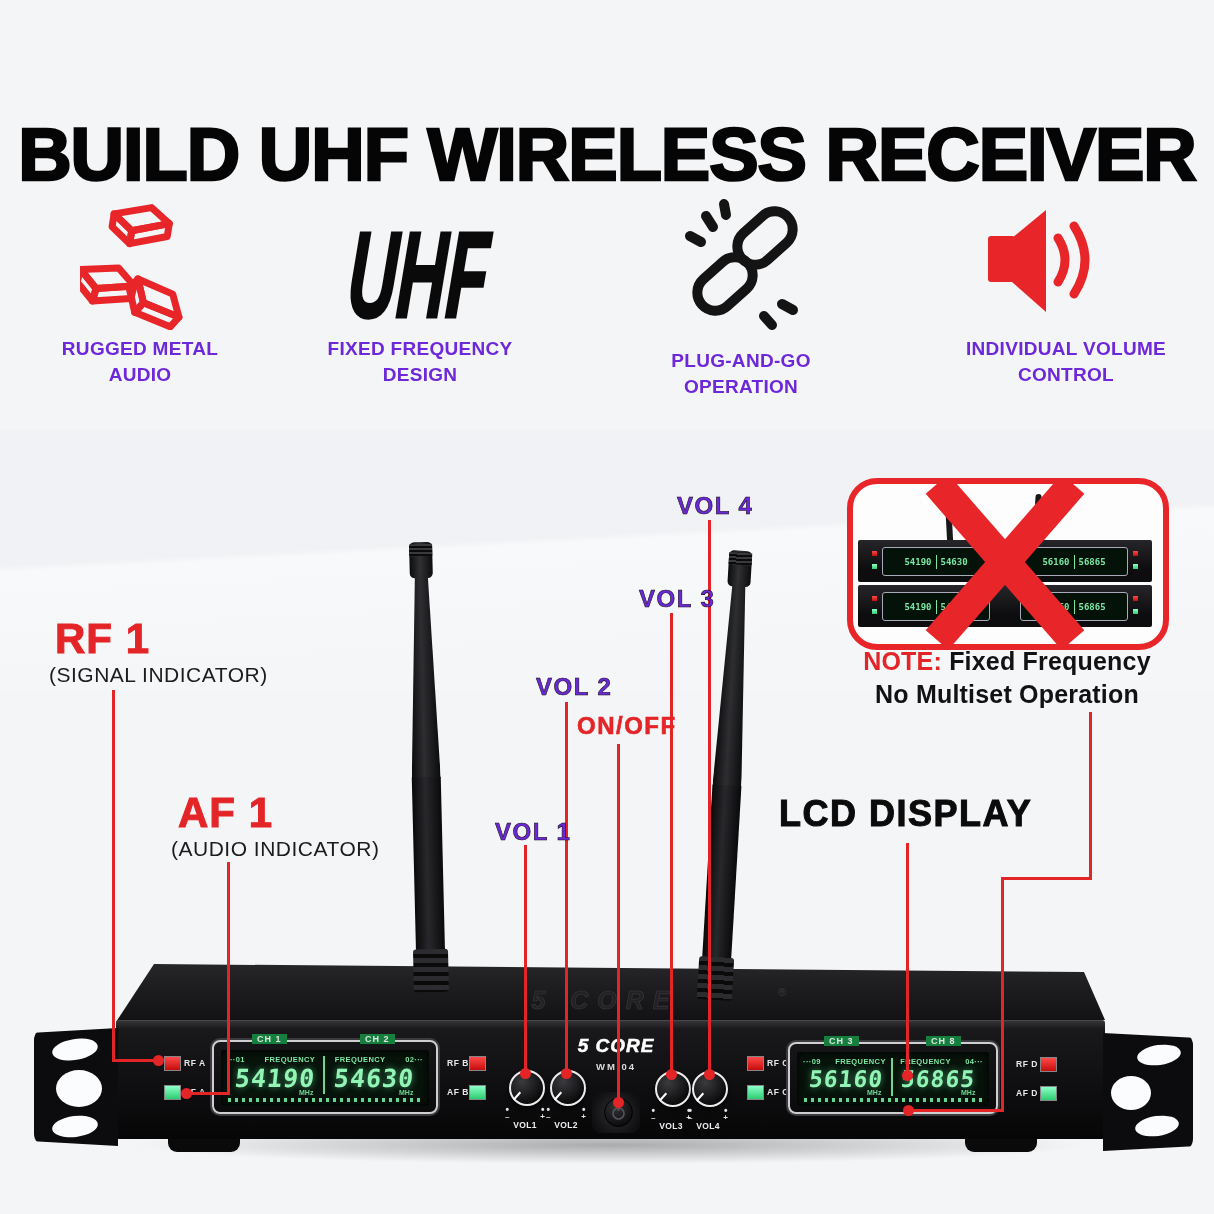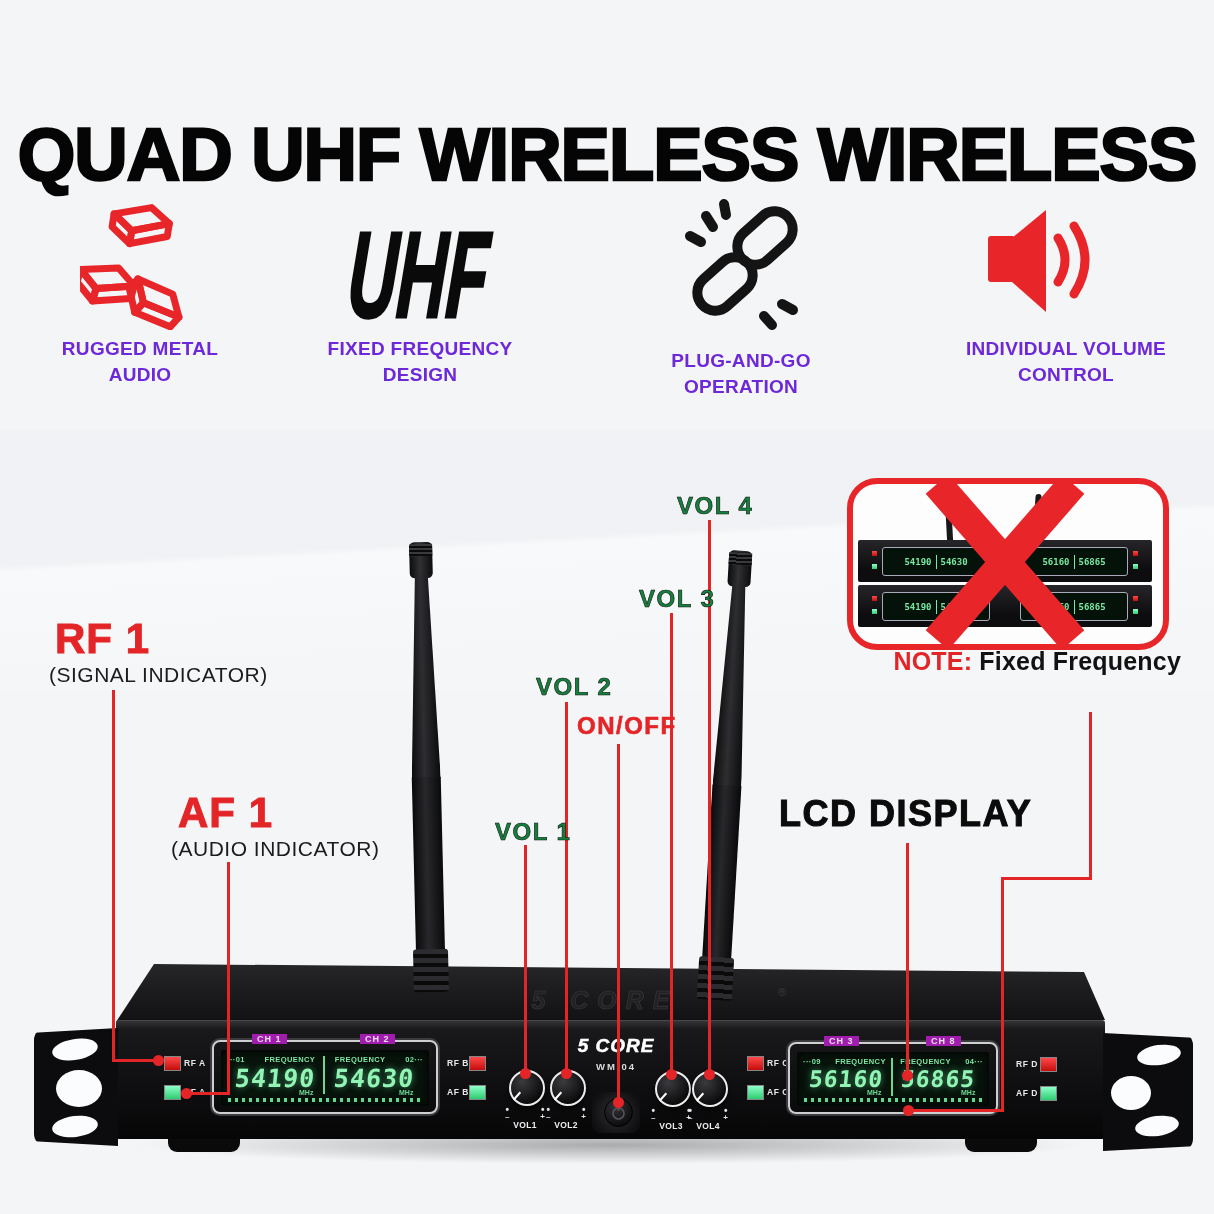--- a/index.html
+++ b/index.html
@@ -12,39 +12,39 @@
   .feature-caption{font-size:19px;font-weight:bold;color:#6d28d9;text-align:center;
                    line-height:26px;letter-spacing:.3px;}
   .uhf-badge{font-size:122px;font-style:italic;font-weight:bold;color:#0a0a0a;
              -webkit-text-stroke:3px #0a0a0a;transform:scaleX(.56) skewX(-6deg);
              transform-origin:left top;white-space:nowrap;line-height:1;}
   .bg-band{left:0;top:430px;width:1214px;height:260px;
            background:linear-gradient(177deg,#edeff2 42%,#fbfcfd 44%,#f6f7f9 80%);opacity:.55;}
   
   .co-big{font-size:42px;font-weight:bold;color:#e42528;letter-spacing:1px;-webkit-text-stroke:1px #e42528;}
   .co-sub{font-size:21px;color:#1c1c1c;letter-spacing:.5px;}
-  .co-vol{font-size:24px;font-weight:bold;color:#15803d;letter-spacing:1.5px;-webkit-text-stroke:.6px #101010;}
+  .co-vol{font-size:24px;font-weight:bold;color:#6d28d9;letter-spacing:1.5px;-webkit-text-stroke:.6px #101010;}
   .co-red{color:#e42528;-webkit-text-stroke:.6px #e42528;}
   .co-lcd{font-size:36px;font-weight:bold;color:#0b0b0b;letter-spacing:1.5px;-webkit-text-stroke:1px #0b0b0b;}
   
   .rline{background:#e42528;z-index:40;}
   .v{width:3px;} .h{height:3px;}
   .rdot{width:11px;height:11px;border-radius:50%;background:#e42528;z-index:41;}
   
   .inset-box{left:847px;top:478px;width:310px;height:160px;border:6px solid #e8262a;
              border-radius:30px;background:#fdfdfd;z-index:10;}
   .mini-ant{width:6px;background:#17171a;border-radius:3px;z-index:11;}
   .mini-unit{left:858px;width:294px;height:42px;background:linear-gradient(180deg,#26262a,#0d0d0f 70%);
              border-radius:2px;z-index:12;}
   .mini-lcd{position:absolute;top:7px;width:106px;height:27px;background:#04120a;
             border:1px solid #aab;border-radius:3px;display:flex;align-items:center;justify-content:center;
             gap:4px;color:#79e8a2;font-size:9px;font-weight:bold;font-family:"DejaVu Sans Mono",monospace;}
   .mini-div{width:1px;height:14px;background:#79e8a2;}
   .mini-led{position:absolute;width:5px;height:5px;}
-  .note-text{left:833px;top:645px;width:348px;text-align:right;font-size:25px;font-weight:bold;
+  .note-text{left:833px;top:645px;width:348px;text-align:center;font-size:25px;font-weight:bold;
              color:#121212;line-height:33px;letter-spacing:.2px;z-index:10;}
   .note-red{color:#e42528;}
   
   .dev-top{left:116px;top:952px;width:989px;height:70px;
            background:linear-gradient(180deg,#2b2b2e 0%,#1c1c1e 55%,#121214 100%);
            clip-path:polygon(38px 12px,968px 20px,989px 68px,0px 70px);z-index:2;}
   .dev-logo{left:440px;top:986px;width:330px;height:30px;text-align:center;font-size:25px;
             font-style:italic;font-weight:bold;color:#222225;letter-spacing:9px;
             -webkit-text-stroke:.6px #3c3c40;z-index:3;white-space:nowrap;}
   .dev-reg{left:778px;top:986px;font-size:11px;color:#3c3c40;z-index:3;}
@@ -54,21 +54,21 @@
   .dev-shadow{left:130px;top:1126px;width:960px;height:38px;border-radius:50%;
               background:radial-gradient(ellipse,rgba(0,0,0,.30),rgba(0,0,0,0) 70%);z-index:1;}
   .foot{width:72px;height:16px;background:#0a0a0b;border-radius:0 0 9px 9px;z-index:1;}
   .ear{background:#0c0c0e;z-index:2;}
   .hole{position:absolute;background:#fbfcfd;border-radius:50%;}
   
   .lcd-frame{border:2px solid #cfcfd2;border-radius:8px;box-shadow:0 0 0 2px #3a3a3e;z-index:3;}
   .lcd-screen{position:absolute;background:#07130b;border-radius:3px;
               box-shadow:inset 0 0 10px #000;color:#86ecac;}
   .lcd-ch{position:absolute;top:-8px;font-size:9px;font-weight:bold;color:#e2e2e4;
-          letter-spacing:1px;background:#a21caf;padding:0 5px;z-index:4;white-space:nowrap;}
+          letter-spacing:1px;background:#15803d;padding:0 5px;z-index:4;white-space:nowrap;}
   .lcd-row1{position:absolute;top:5px;left:6px;right:6px;display:flex;justify-content:space-between;
             font-size:7.5px;font-weight:bold;letter-spacing:.4px;color:#7de8a5;}
   .lcd-digits{position:absolute;top:14px;font-family:"DejaVu Sans Mono",monospace;font-weight:bold;
               font-size:25px;color:#93f5b5;letter-spacing:1px;transform:skewX(-6deg);
               text-shadow:0 0 7px rgba(110,255,170,.55);white-space:nowrap;}
   .lcd-mhz{position:absolute;top:39px;font-size:7px;font-weight:bold;color:#6fd595;}
   .lcd-divider{position:absolute;top:6px;width:2px;height:38px;background:#6fd595;}
   .lcd-dots{position:absolute;bottom:4px;left:7px;right:7px;height:4px;
             background:repeating-linear-gradient(90deg,#66d694 0 3px,transparent 3px 7px);}
   
@@ -108,21 +108,21 @@
   .ant-lower{position:absolute;left:3px;top:235px;width:29px;height:175px;
            background:linear-gradient(90deg,#0a0a0b,#28282c 45%,#0a0a0b);}
   .ant-base{position:absolute;left:0;top:407px;width:35px;height:43px;border-radius:3px;
            background:repeating-linear-gradient(180deg,#2c2c30 0 5px,#0a0a0b 5px 9px);}
 </style>
 </head>
 <body>
 
 <div class="abs bg-band"></div>
 
-<div class="abs title">QUAD UHF WIRELESS WIRELESS</div>
+<div class="abs title">BUILD UHF WIRELESS RECEIVER</div>
 
 <svg class="abs" style="left:80px;top:196px;z-index:2" width="132" height="134" viewBox="0 0 132 134">
   <g fill="none" stroke="#e8262a" stroke-width="7" stroke-linejoin="round">
     <g transform="translate(36,6) rotate(9)">
       <path d="M0,12 L36,0 L56,13 L20,26 Z"></path>
         <path d="M20,26 L56,13 L56,26 L20,39 Z"></path>
         <path d="M0,12 L20,26 L20,39 L0,25 Z"></path>
     </g>
     <g transform="translate(4,62) rotate(16)">
       <path d="M0,12 L36,0 L56,13 L20,26 Z"></path>
@@ -231,20 +231,21 @@
 <svg class="abs" style="left:915px;top:478px;z-index:20" width="180" height="168" viewBox="0 0 180 168">
   <g stroke="#e8262a" stroke-width="30">
     <line x1="22" y1="6" x2="158" y2="162"></line>
     <line x1="158" y1="6" x2="22" y2="162"></line>
   </g>
 </svg>
 
 <div class="abs note-text">
   <span class="note-red">NOTE:</span>
   <span>Fixed Frequency</span><br>
+  <span>No Multiset Operation</span>
 </div>
 
 <div class="abs dev-shadow"></div>
 <div class="abs foot" style="left:168px;top:1136px"></div>
 <div class="abs foot" style="left:965px;top:1136px"></div>
 
 <div class="abs dev-top"></div>
 <div class="abs dev-logo">5 CORE</div>
 <div class="abs dev-reg">®</div>
 <div class="abs dev-front"></div>

